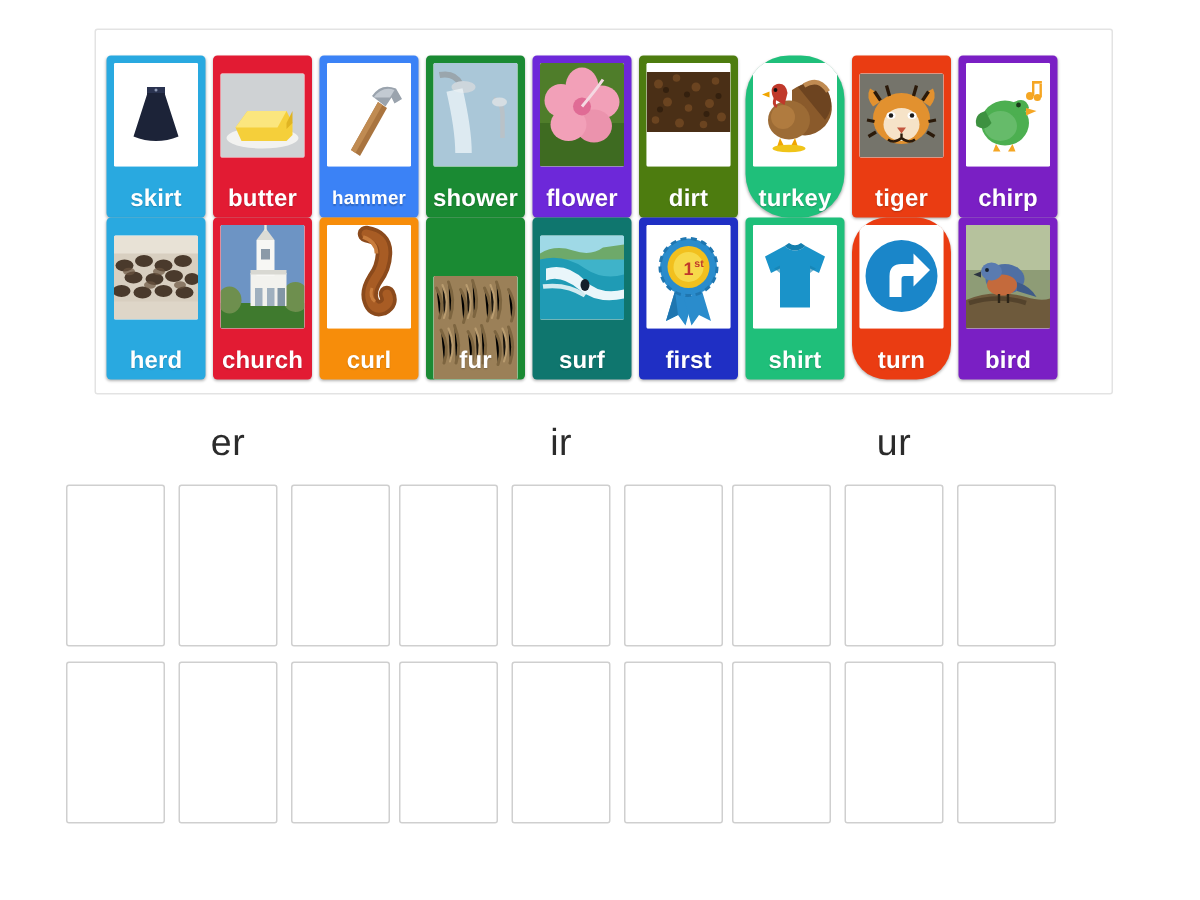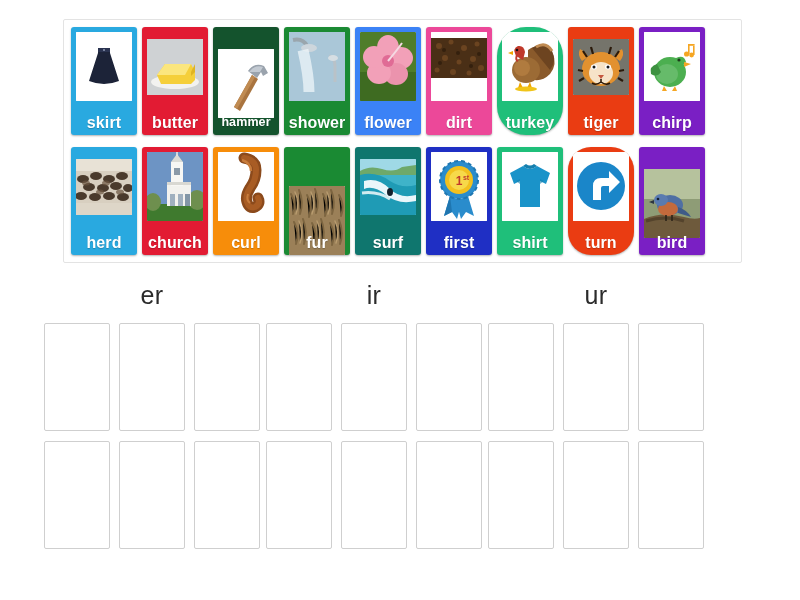--- a/index.html
+++ b/index.html
@@ -16,21 +16,21 @@
   
   #card-tray {
     position: absolute;
     left: 63px;
     top: 19px;
     width: 679px;
     height: 244px;
     background: #ffffff;
     border: 1px solid #e3e3e3;
     border-radius: 2px;
-    padding: 7px 6px;
+    padding: 17px 6px;
     display: flex;
     flex-direction: column;
     justify-content: space-between;
   }
 
   .card-row {
     display: flex;
     gap: 5px;
     justify-content: flex-start;
     padding-left: 1px;
@@ -151,21 +151,21 @@
           <svg class="art" viewBox="0 0 56 56">
             <rect width="56" height="56" fill="#cfd2d4"></rect>
     <ellipse cx="28" cy="43" rx="24" ry="7" fill="#f2f2f0"></ellipse>
     <path d="M10 36 l8 -11 h26 l4 8 v8 l-4 4 h-30 z" fill="#f5cf3a"></path>
     <path d="M10 36 l8 -11 h26 l-6 11 z" fill="#fbe67e"></path>
     <path d="M44 33 l4 -8 v8 l-4 4 z" fill="#e0b422"></path>
           </svg>
         </div>
         <div class="card-label">butter</div>
       </div>
-      <div class="word-card" style="background: #14532d; justify-content: center;">
+      <div class="word-card" style="background: #3b82f6;">
         <div class="card-thumb">
           <svg class="art" viewBox="0 0 56 69">
             <rect width="56" height="69" fill="#fff"></rect>
     <path d="M16 58 L34 26 l6 4 L22 62 z" fill="#a9743f"></path>
     <path d="M16 58 L34 26 l3 2 L19 60 z" fill="#c08b52"></path>
     <path d="M30 22 q6 -9 16 -5 l4 7 -5 3 -2 -4 -4 6 z" fill="#9aa3ad"></path>
     <path d="M31 23 q6 -8 14 -5 l-3 5 z" fill="#c3cad2"></path>
           </svg>
         </div>
         <div class="card-label small">hammer</div>
@@ -177,39 +177,39 @@
     <rect x="0" y="0" width="56" height="69" fill="#aac7d8"></rect>
     <path d="M4 8 q10 -2 14 6" stroke="#9aa6ad" stroke-width="4" fill="none"></path>
     <ellipse cx="20" cy="16" rx="8" ry="4" fill="#cdd6dc"></ellipse>
     <path d="M14 18 q6 26 6 42" stroke="#eef6fa" stroke-width="11" fill="none" opacity="0.75"></path>
     <path d="M40 24 q6 2 6 10 v16" stroke="#b9c2c8" stroke-width="3" fill="none"></path>
     <ellipse cx="44" cy="26" rx="5" ry="3" fill="#d6dee3"></ellipse>
           </svg>
         </div>
         <div class="card-label">shower</div>
       </div>
-      <div class="word-card" style="background: #3b82f6;">
+      <div class="word-card" style="background: #6d28d9;">
         <div class="card-thumb">
           <svg class="art" viewBox="0 0 56 69">
             <rect width="56" height="69" fill="#4f7d2a"></rect>
     <rect y="40" width="56" height="29" fill="#3e6b21"></rect>
     <g transform="translate(28,30)">
       <ellipse cx="0" cy="-14" rx="11" ry="13" fill="#f2a0b8"></ellipse>
       <ellipse cx="13" cy="-4" rx="12" ry="11" fill="#f2a0b8"></ellipse>
       <ellipse cx="8" cy="12" rx="12" ry="11" fill="#eb93ad"></ellipse>
       <ellipse cx="-9" cy="11" rx="12" ry="11" fill="#f2a0b8"></ellipse>
       <ellipse cx="-14" cy="-5" rx="11" ry="11" fill="#f2a0b8"></ellipse>
       <circle cx="0" cy="-1" r="6" fill="#e06b95"></circle>
       <path d="M0 -1 q10 -12 14 -18" stroke="#f4d9e2" stroke-width="2" fill="none"></path>
     </g>
           </svg>
         </div>
         <div class="card-label">flower</div>
       </div>
-      <div class="word-card" style="background: #ec4899;">
+      <div class="word-card" style="background: #4d7c0f;">
         <div class="card-thumb">
           <svg class="art" viewBox="0 0 56 69">
             <rect width="56" height="69" fill="#fff"></rect>
     <rect y="6" width="56" height="40" fill="#4a2f16"></rect>
     <g fill="#6b4420">
       <circle cx="8" cy="14" r="3"></circle>
               <circle cx="20" cy="10" r="2.5"></circle>
               <circle cx="33" cy="16" r="3"></circle>
       <circle cx="46" cy="12" r="2.5"></circle>
               <circle cx="14" cy="26" r="3"></circle>
@@ -455,21 +455,21 @@
       <div class="word-card" style="background: rgb(234, 60, 18); border-radius: 23px;">
         <div class="card-thumb">
           <svg class="art" viewBox="0 0 56 69">
             <rect width="56" height="69" fill="#fff"></rect>
     <circle cx="28" cy="34" r="24" fill="#1a86c9"></circle>
     <path d="M20 48 v-14 q0 -8 8 -8 h8 v-7 l11 11 -11 11 v-7 h-6 q-2 0 -2 2 v12 z" fill="#ffffff"></path>
           </svg>
         </div>
         <div class="card-label">turn</div>
       </div>
-      <div class="word-card" style="background: rgb(122, 31, 196); justify-content: center;">
+      <div class="word-card" style="background: rgb(122, 31, 196);">
         <div class="card-thumb">
           <svg class="art" viewBox="0 0 56 69">
             <rect width="56" height="69" fill="#9fae86"></rect>
     <rect width="56" height="30" fill="#b6c29d"></rect>
     <rect y="30" width="56" height="39" fill="#8e9c76"></rect>
     <path d="M0 50 q18 -8 40 -2 q10 3 16 1 v20 H0 z" fill="#6e5a3c"></path>
     <path d="M2 52 q20 -6 38 0" stroke="#54432c" stroke-width="3" fill="none"></path>
     <g transform="translate(26,36)">
       <ellipse cx="0" cy="0" rx="13" ry="10" fill="#4f6fa3"></ellipse>
       <ellipse cx="-2" cy="4" rx="10" ry="7" fill="#c46a3c"></ellipse>

